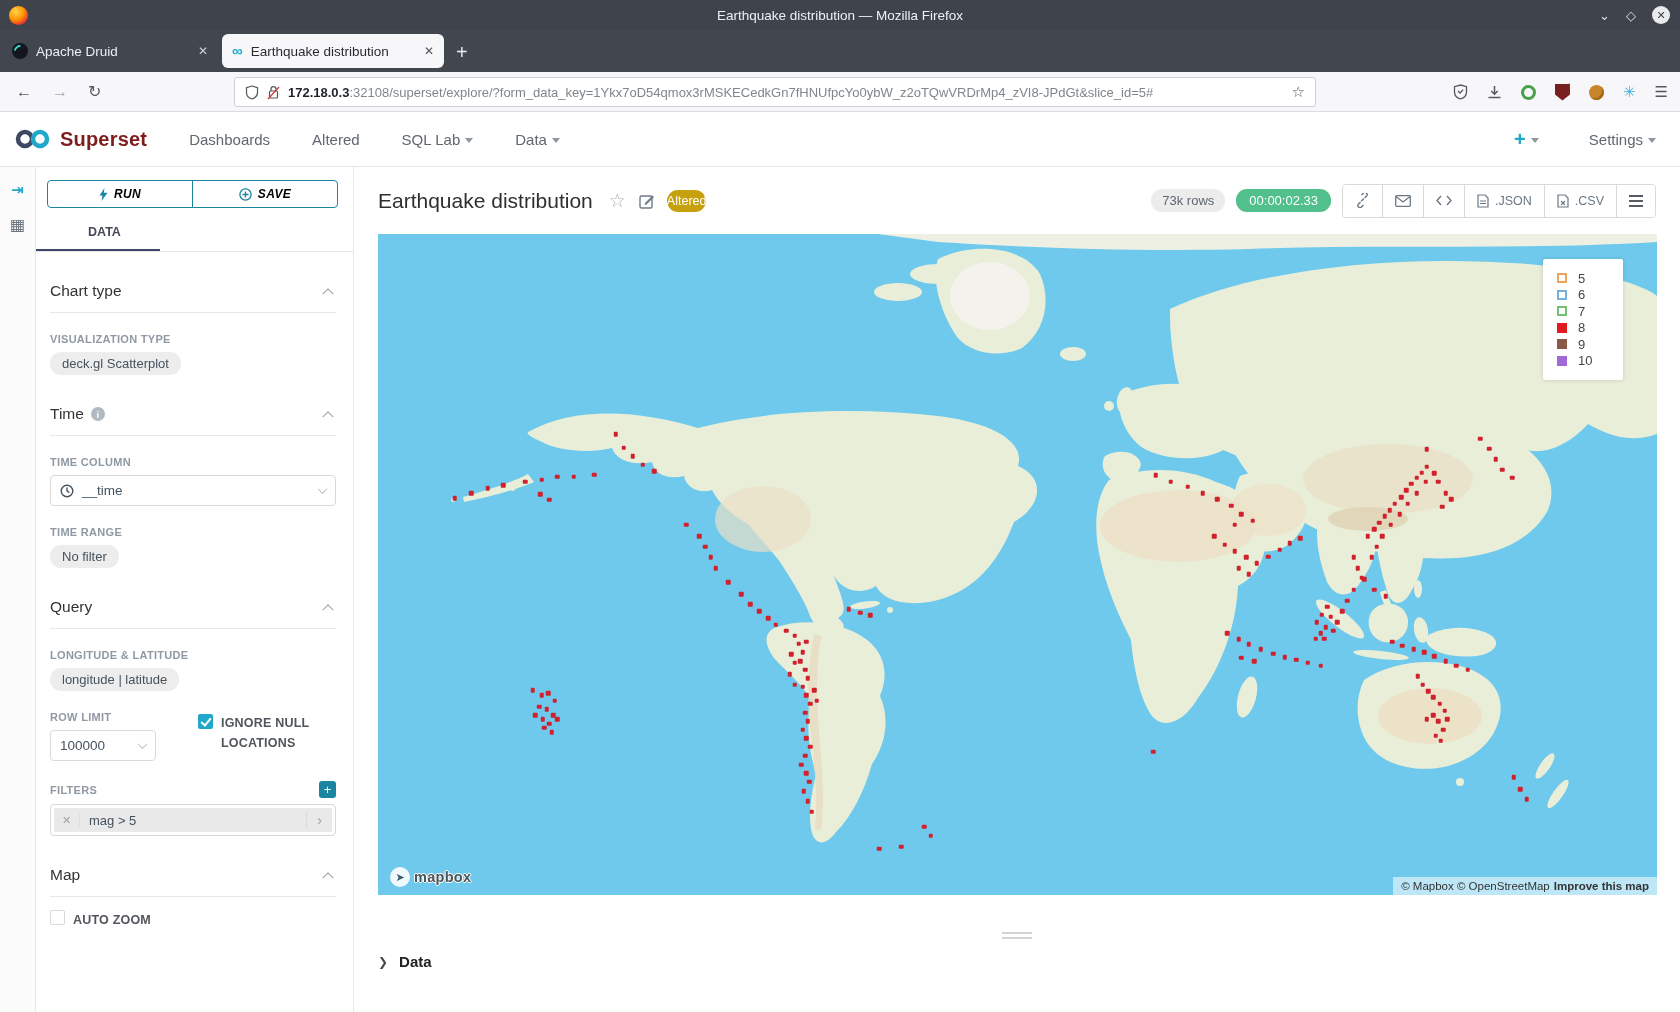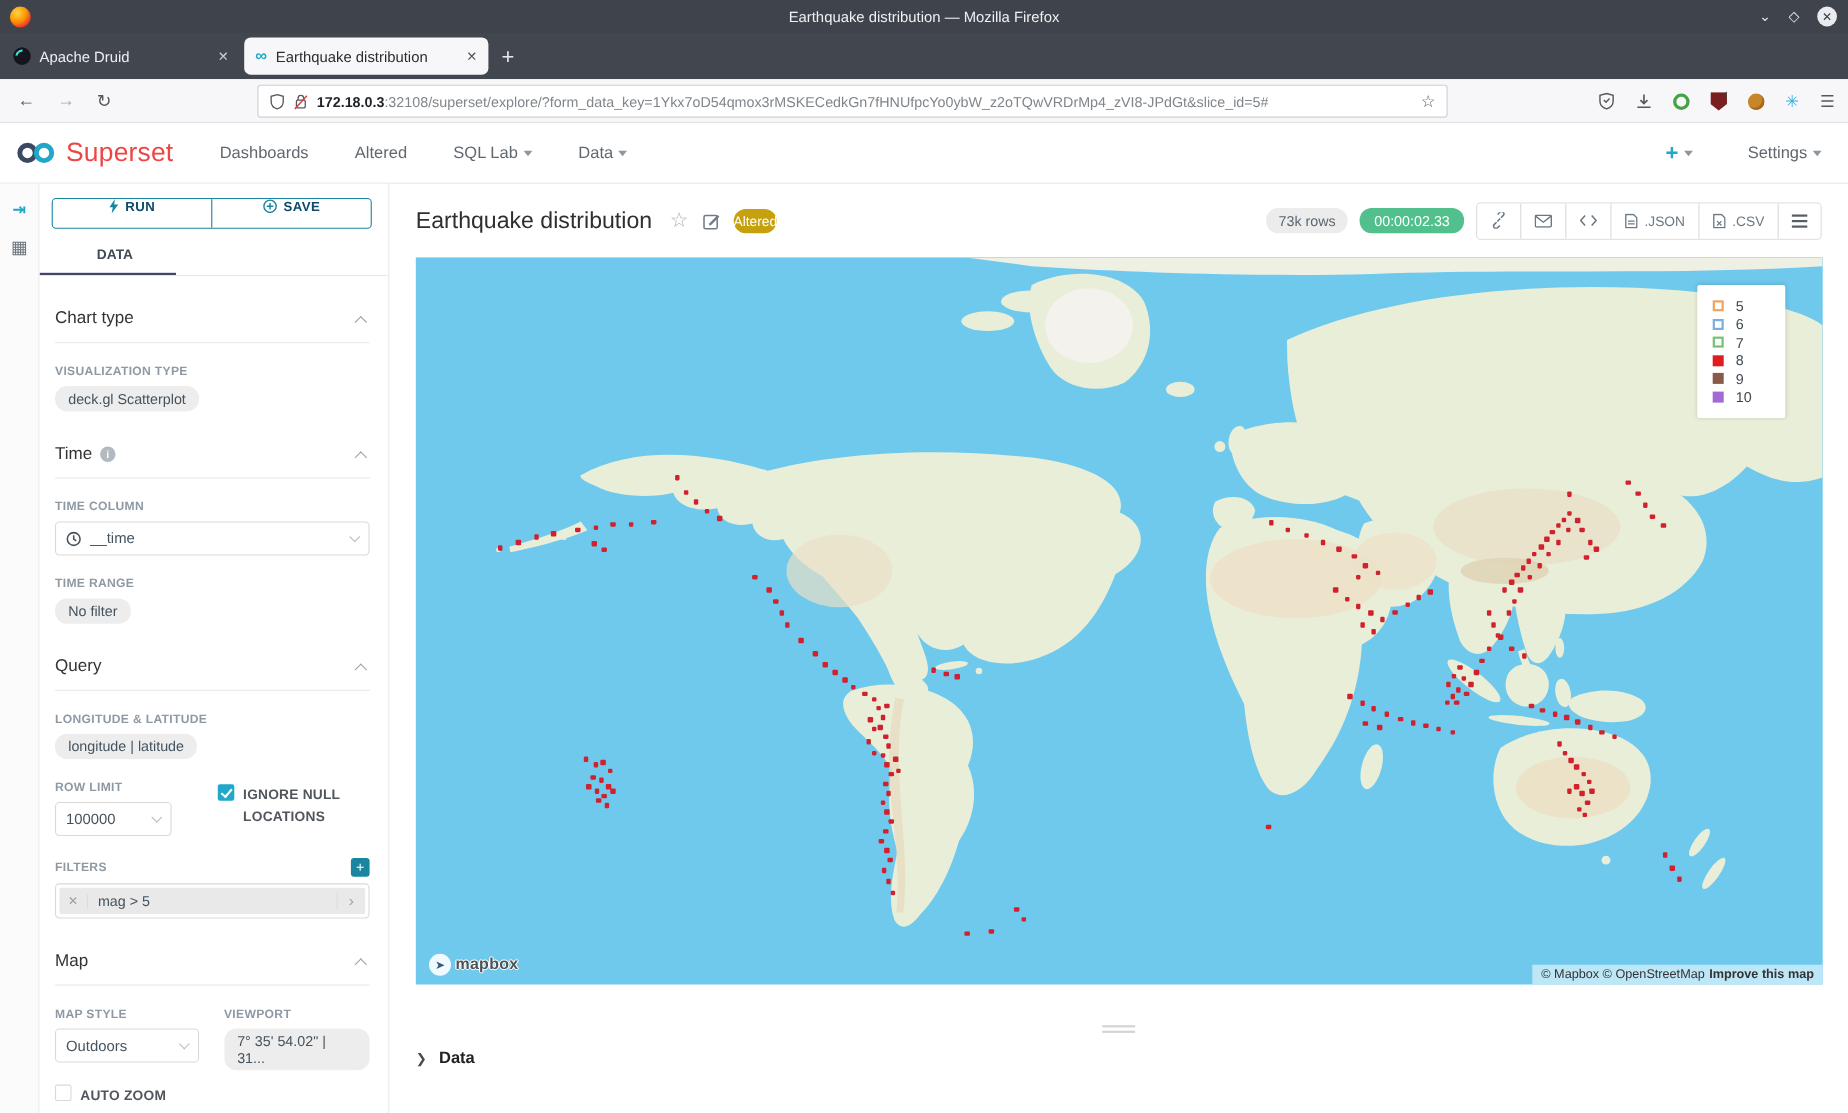--- a/index.html
+++ b/index.html
@@ -33,35 +33,35 @@
   .ext-green { width:15px; height:15px; border-radius:50%; border:3px solid #47a247; }
   .ext-shield { width:15px; height:17px; background:#7a1f1f; clip-path:polygon(0 0,100% 0,100% 65%,50% 100%,0 65%); position:relative; }
   .ext-badge { position:absolute; top:-4px; right:-7px; background:#4a4d52; color:#fff; font-size:8px; padding:0 2px; border-radius:2px; }
   .ext-cookie { width:15px; height:15px; border-radius:50%; background:#c8862a; box-shadow:inset -2px -2px 0 #a86a18; }
   .ext-aster { color:#3bb0e0; font-size:15px; }
   .icon-gray { color:#55585e; font-size:15px; }
 
   
   .appnav { position:absolute; left:0; top:112px; width:1680px; height:55px; background:#fff; border-bottom:1px solid #e4e6e8; display:flex; align-items:center; }
   .brand { display:flex; align-items:center; gap:8px; margin-left:14px; }
-  .brand-name { font-size:24px; font-weight:normal; color:#ef4444; letter-spacing:.2px; }
+  .brand-name { font-size:20px; font-weight:bold; color:#7f1d1d; letter-spacing:.2px; }
   .nav-item { font-size:15px; color:#60676e; margin-left:42px; }
   .caret { display:inline-block; width:0; height:0; border-left:4px solid transparent; border-right:4px solid transparent; border-top:5px solid #8d97a0; margin-left:5px; vertical-align:middle; }
   .nav-right { margin-left:auto; margin-right:24px; display:flex; align-items:center; gap:34px; }
   .plus-btn { color:#20a7c9; font-size:20px; font-weight:bold; }
 
   
   .content { position:absolute; left:0; top:167px; width:1680px; height:845px; display:flex; }
   .rail { width:36px; border-right:1px solid #e8e8e8; background:#fbfbfb; display:flex; flex-direction:column; align-items:center; padding-top:14px; gap:16px; }
   .rail-expand { color:#20a7c9; font-size:15px; font-weight:bold; }
   .rail-grid { color:#6b737b; font-size:16px; }
 
   .sidebar { width:318px; border-right:1px solid #e8e8e8; background:#fff; padding:0; overflow:hidden; }
   .run-save { display:flex; margin:13px 15px 0 11px; border:1px solid #1985a0; border-radius:4px; height:28px; }
-  .run-save .btn { flex:1; display:flex; align-items:flex-start; justify-content:center; gap:6px; font-size:12px; font-weight:bold; letter-spacing:.4px; color:#0c4a6e; }
+  .run-save .btn { flex:1; display:flex; align-items:center; justify-content:center; gap:6px; font-size:12px; font-weight:bold; letter-spacing:.4px; color:#000000;font-style:italic; }
   .run-save .btn + .btn { border-left:1px solid #1985a0; }
   .data-tab-row { border-bottom:1px solid #e8e8e8; margin-top:14px; }
   .data-tab { display:inline-block; font-size:12.5px; font-weight:bold; color:#434957; padding:0 0 10px 52px; width:124px; border-bottom:2px solid #41456a; }
 
   .panel-scroll { padding:0 17px 0 14px; }
   .section-head { display:flex; align-items:center; margin-top:30px; font-size:15.5px; color:#333; }
   .chev { width:8px; height:8px; border-right:1.6px solid #9aa3ab; border-bottom:1.6px solid #9aa3ab; margin-left:auto; margin-right:4px; }
   .chev.up { transform:rotate(-135deg) translate(-2px,-2px); }
   .sec-divider { border-top:1px solid #e8e8e8; margin-top:12px; }
   .ctrl-label { font-size:11px; color:#8e99a4; font-weight:bold; letter-spacing:.3px; margin-top:20px; }
@@ -290,33 +290,20 @@
           <span class="filter-arrow">›</span>
         </div>
       </div>
 
       
       <div class="section-head">
         <span>Map</span>
           <span class="chev up"></span>
       </div>
       <div class="sec-divider"></div>
-      <div class="two-col">
-        <div style="width:155px">
-          <div class="ctrl-label">MAP STYLE</div>
-          <div class="select" style="width:131px">
-            <span>Outdoors</span>
-            <span class="sel-chev"></span>
-          </div>
-        </div>
-        <div>
-          <div class="ctrl-label">VIEWPORT</div>
-          <span class="pill">7° 35' 54.02" | 31...</span>
-        </div>
-      </div>
       <div class="checkline" style="margin-top:12px">
         <span class="cb empty"></span>
         <span style="padding-top:1px">AUTO ZOOM</span>
       </div>
 
       
       
     </div>
   </div>
 

